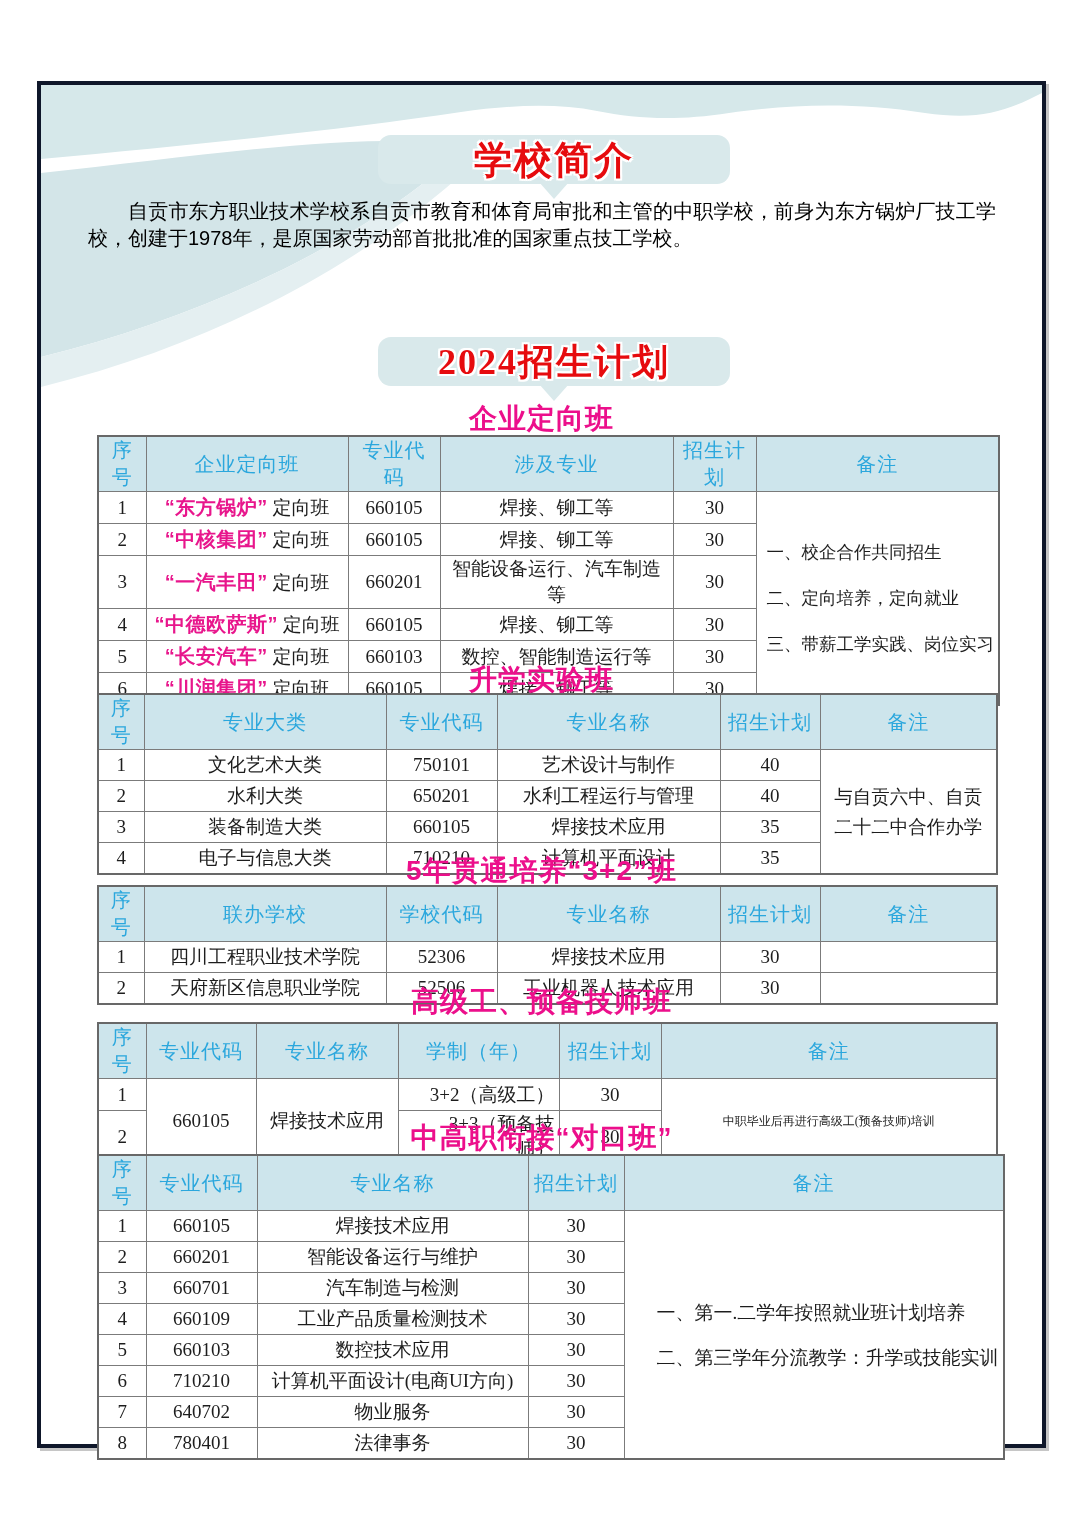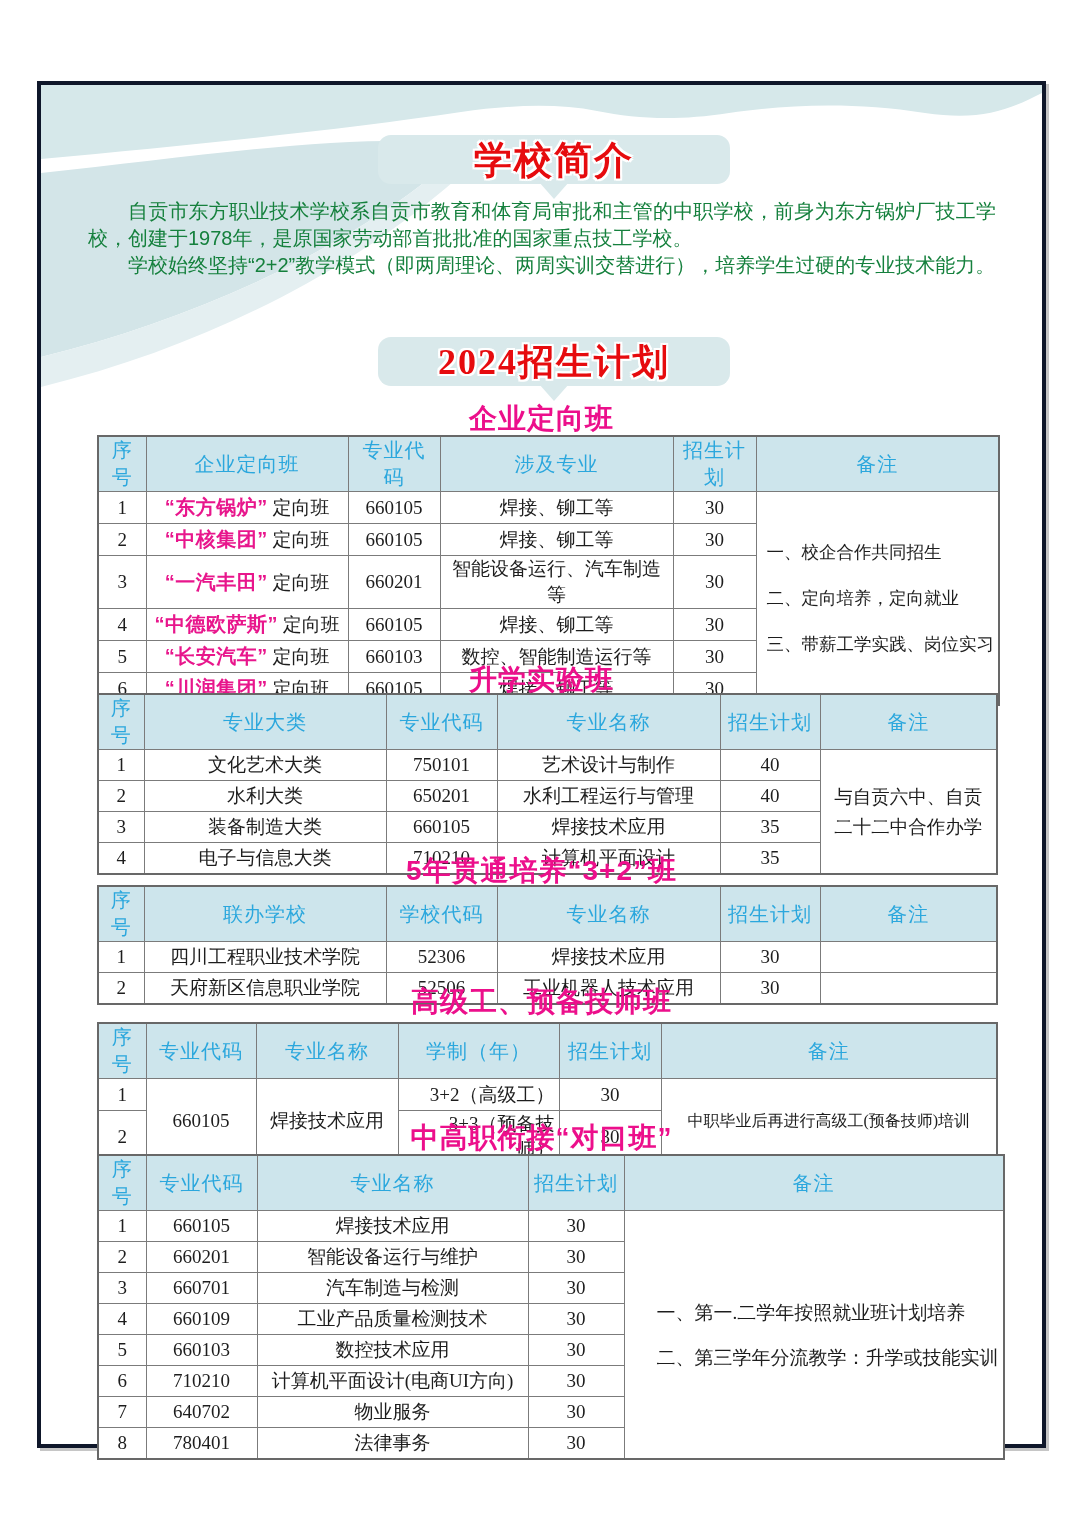--- a/index.html
+++ b/index.html
@@ -24,21 +24,21 @@
   }
   .banner h1{
     margin:0;line-height:50px;font-family:"Liberation Serif",serif;
     font-weight:bold;color:#e60b0e;letter-spacing:2px;
     text-shadow:-2px -2px 0 #fff,2px -2px 0 #fff,-2px 2px 0 #fff,2px 2px 0 #fff,
                 0 -2px 0 #fff,0 2px 0 #fff,-2px 0 0 #fff,2px 0 0 #fff;
   }
   .banner.b1{top:50px;}  .banner.b1 h1{font-size:38px;}
   .banner.b2{top:252px;} .banner.b2 h1{font-size:36px;}
   .intro{
-    position:absolute;top:113px;left:47px;width:908px;color:#15803d;
+    position:absolute;top:113px;left:47px;width:908px;color:#000000;
     font-size:20px;line-height:27px;text-align:justify;
   }
   .intro p{margin:0;text-indent:2em;}
   .seg-b{font-weight:bold;}
   .sec-title{
     position:absolute;left:0;width:100%;margin:0;text-align:center;
     font-size:28px;font-weight:bold;color:#ec0f8b;letter-spacing:1px;
   }
   table{
     position:absolute;left:56px;border-collapse:collapse;table-layout:fixed;
@@ -60,42 +60,41 @@
   .t4{top:937px;} .t4 th{height:24px;} .t4 td{height:31px;}
   .t5{top:1069px;} .t5 th{height:28px;} .t5 td{height:30px;}
   .title-1{top:315px;} .title-2{top:576px;} .title-3{top:767px;}
   .title-4{top:898px;} .title-5{top:1034px;}
   td.remark{text-align:left;}
   .remark-t1{padding-left:10px;font-size:17.5px;white-space:nowrap;}
   .remark-t1 .rline{line-height:46px;}
   .remark-t5{padding-left:32px;font-size:19px;white-space:nowrap;}
   .remark-t5 .rline{line-height:45px;}
   .remark-center{font-size:18.5px;line-height:30px;padding:16px 10px;}
-  .remark-nowrap{white-space:nowrap;font-size:16px;padding:0 17px;}
+  .remark-nowrap{white-space:nowrap;font-size:12px;padding:0 17px;}
   .cell-left{text-align:right;padding-left:14px;}
 </style>
 </head>
 <body>
 
 <div class="card">
 
   <svg class="decor" viewBox="0 0 1001 330" xmlns="http://www.w3.org/2000/svg">
     <path d="M0,0 H1001 L1001,8 C 966,26 938,36 884,28 C 810,16 742,20 688,28 C 636,36 596,34 556,26 C 516,18 468,20 420,27 C 300,45 150,60 0,74 Z" fill="#d6e8ea"></path>
     <path d="M0,88 C 150,72 300,48 428,58 C 338,148 172,230 0,272 Z" fill="#d3e5e8"></path>
     <path d="M428,58 C 338,148 172,230 0,272 L0,302 C 196,254 352,160 452,60 Z" fill="#e4eff1"></path>
   </svg>
 
   <div class="banner b1">
     <h1>学校简介</h1>
     <span class="tail"></span>
   </div>
 
   <div class="intro">
       <p><span>自贡市东方职业技术学校系自贡市教育和体育局审批和主管的中职学校，前身为东方锅炉厂技工学校，创建于1978年，是原国家劳动部首批批准的国家重点技工学校。</span></p>
-      <p><span>学校始终坚持“2+2”教学模式（即两周理论、两周实训交替进行），培养学生过硬的专业技术能力。</span></p>
     </div>
 
   <div class="banner b2">
     <h1>2024招生计划</h1>
     <span class="tail"></span>
   </div>
 
   <h2 class="sec-title title-1">企业定向班</h2>
   <table class="t1">
       <colgroup>

